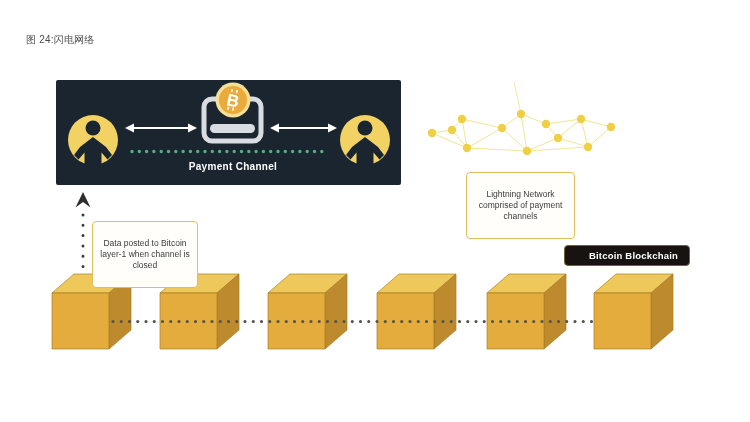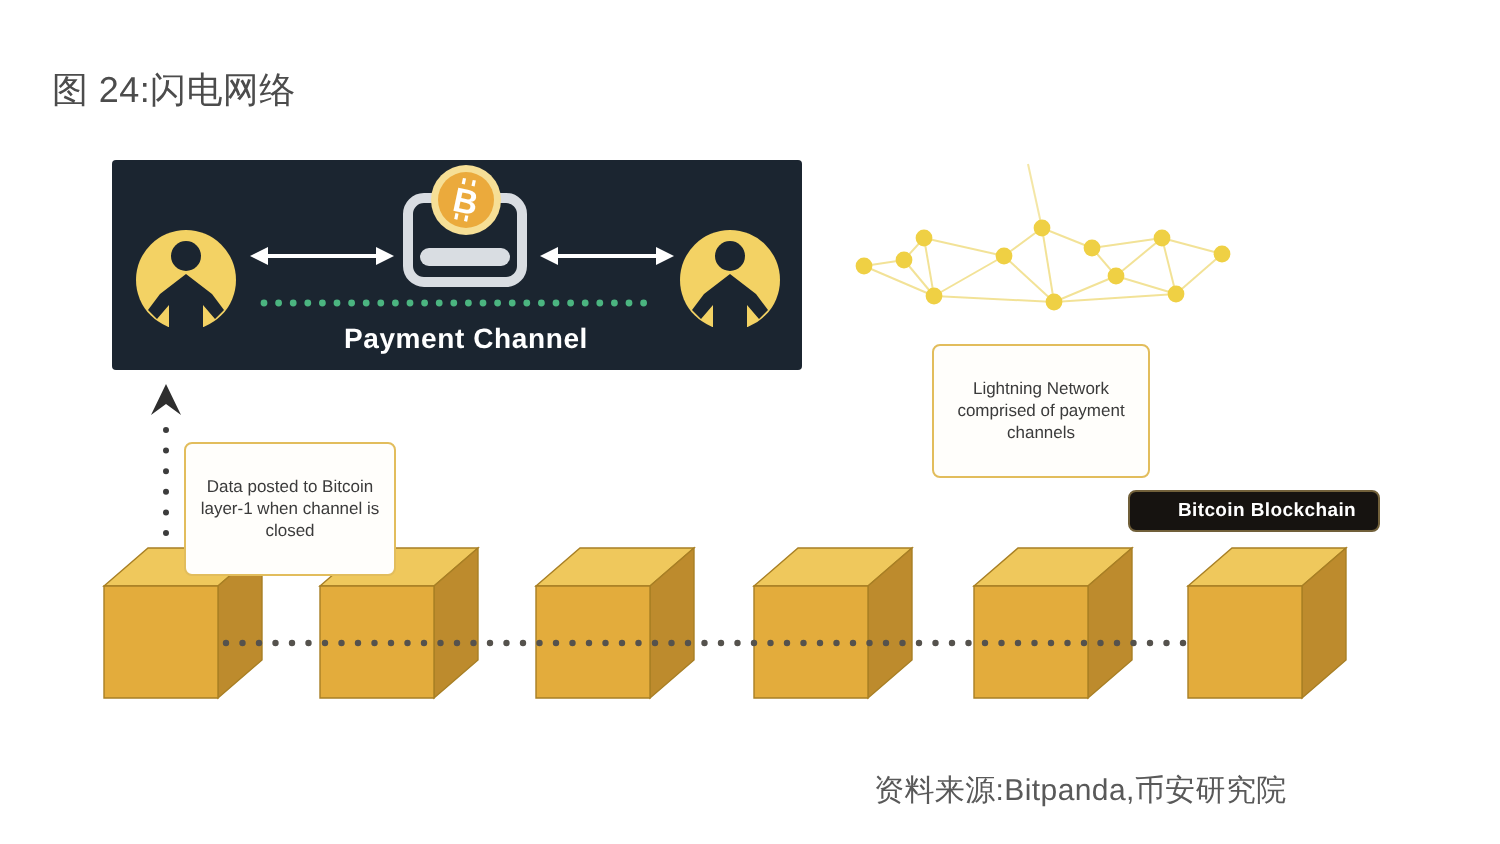--- a/index.html
+++ b/index.html
@@ -1,42 +1,42 @@
 <!DOCTYPE html>
 <html><head>
 <meta charset="utf-8">
 <style>
   html,body{margin:0;padding:0;background:#fff;}
   #canvas{
     position:relative;width:750px;height:422px;background:#ffffff;overflow:hidden;
     font-family:"Liberation Sans","DejaVu Sans",sans-serif;
   }
   #figure-title{
-    position:absolute;left:26px;top:33px;font-size:18px;color:#4c4c4c;letter-spacing:.2px;
+    position:absolute;left:26px;top:33px;font-size:10px;color:#4c4c4c;letter-spacing:.2px;
   }
   #channel-box{
     position:absolute;left:56px;top:80px;width:345px;height:105px;border-radius:2px;
   }
   #diagram-svg{position:absolute;left:0;top:0;width:750px;height:422px;}
   .note-box{
     position:absolute;background:#fffefb;border:1.2px solid #E2BD5C;border-radius:4px;
     color:#3b3b3b;font-size:8.5px;line-height:1.3;text-align:center;
     padding:16px 4px;box-sizing:border-box;
   }
   #data-posted-box{left:92px;top:221px;width:106px;min-height:38px;}
   #lightning-box{left:466px;top:172px;width:109px;min-height:36px;}
   #blockchain-pill{
     position:absolute;left:564px;top:245px;width:111px;height:19px;
     background:#161310;border:1px solid #71603a;border-radius:4px;
     color:#ffffff;font-size:9.5px;font-weight:bold;
     display:flex;align-items:center;justify-content:center;letter-spacing:.2px;padding-left:13px;
   }
   #payment-channel-label{
     position:absolute;left:168px;top:161px;width:130px;text-align:center;
-    color:#ffffff;font-size:14px;font-weight:bold;letter-spacing:.3px;
+    color:#ffffff;font-size:10px;font-weight:bold;letter-spacing:.3px;
   }
   #source-line{
     position:absolute;left:437px;top:386px;font-size:15px;color:#595959;letter-spacing:.2px;
   }
 </style>
 </head>
 <body>
 
 <div id="canvas">
 
@@ -168,14 +168,13 @@
   </svg>
 
   <div id="payment-channel-label">Payment Channel</div>
 
   <div id="data-posted-box" class="note-box">Data posted to Bitcoin layer-1 when channel is closed</div>
 
   <div id="lightning-box" class="note-box">Lightning Network comprised of payment channels</div>
 
   <div id="blockchain-pill">Bitcoin Blockchain</div>
 
-  <div id="source-line">资料来源:Bitpanda,币安研究院</div>
 </div>
 
 </body></html>

